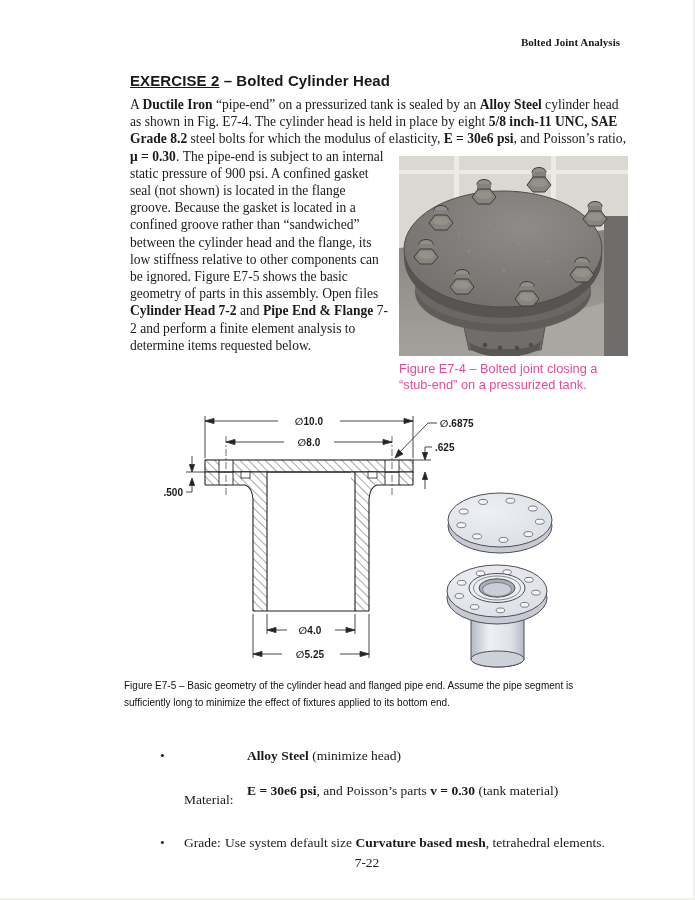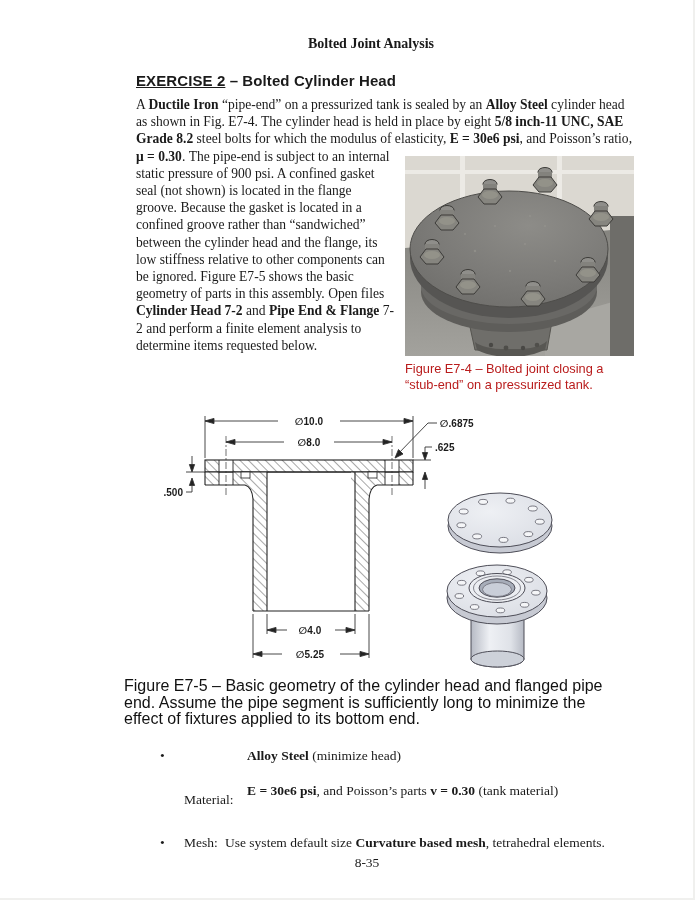--- a/index.html
+++ b/index.html
@@ -1,33 +1,33 @@
 <!DOCTYPE html>
 <html><head>
 <meta charset="utf-8">
 <style>
   html,body{margin:0;padding:0;background:#ffffff;}
   #page{position:relative;width:695px;height:900px;background:#ffffff;overflow:hidden;
         font-family:"Liberation Serif",serif;color:#1a1a1a;}
   .b{font-weight:bold;}
   .u{text-decoration:underline;}
-  #hdr{position:absolute;top:36px;left:308px;width:320px;text-align:left;
-       font-family:"Liberation Serif",serif;font-weight:bold;font-size:14px;}
-  #content{position:absolute;left:136px;top:72px;width:498px;}
+  #hdr{position:absolute;top:36px;left:300px;width:320px;text-align:right;
+       font-family:"Liberation Serif",serif;font-weight:bold;font-size:11px;}
+  #content{position:absolute;left:130px;top:72px;width:498px;}
   #title{font-family:"Liberation Sans",sans-serif;font-weight:bold;font-size:15px;
          height:24px;letter-spacing:0.1px;}
   #intro{font-size:13.55px;line-height:17.2px;text-align:left;}
   #float-strut{float:right;width:0;height:60px;}
   figure#fig-e74{float:right;clear:right;width:229px;margin:0 0 6px 10px;padding:0;}
   #photo-svg{display:block;}
   #cap-e74{font-family:"Liberation Sans",sans-serif;font-size:12.8px;line-height:15.8px;
-           margin-top:5px;color:#b91c1c;}
+           margin-top:5px;color:#ec4899;}
   #drawing{position:absolute;left:130px;top:402px;text-align:center;}
   #cap-e75{position:absolute;left:124px;top:678px;width:494px;
-           font-family:"Liberation Sans",sans-serif;font-size:16px;line-height:16.6px;color:#111;}
+           font-family:"Liberation Sans",sans-serif;font-size:10px;line-height:16.6px;color:#111;}
   #bullets{position:absolute;left:160px;top:747px;width:480px;font-size:13.5px;line-height:17.6px;}
   .li{display:flex;}
   .li .dot{width:24px;flex:0 0 24px;}
   .li .blabel{flex:0 0 auto;}
   .li-material .blabel{width:63px;margin-top:44px;}
   .li-mesh .blabel{width:41px;}
   .li .bcontent{flex:1 1 auto;}
   .li+.li{margin-top:25px;}
   #footer{position:absolute;left:122px;top:855px;width:490px;text-align:center;font-size:13.5px;}
   #edge-r{position:absolute;right:0;top:0;width:2px;height:900px;background:#f0f0ee;}
@@ -320,22 +320,22 @@
       <span class="dot">•</span>
       <span class="blabel">Material:</span>
       <span class="bcontent">
         <span><span class="b">Alloy Steel</span><span> (minimize head)</span></span><br>
         <br>
         <span><span class="b">E = 30e6 psi</span><span>, and Poisson’s parts </span><span class="b">v = 0.30</span><span> (tank material)</span></span>
       </span>
     </div>
     <div class="li li-mesh">
       <span class="dot">•</span>
-      <span class="blabel">Mesh:</span>
+      <span class="blabel">Grade:</span>
       <span class="bcontent"><span>Use system default size </span><span class="b">Curvature based mesh</span><span>, tetrahedral elements.</span></span>
     </div>
   </div>
 
-  <div id="footer">8-35</div>
+  <div id="footer">7-22</div>
 
   <div id="edge-r"></div>
   <div id="edge-b"></div>
 </div>
 
 </body></html>

